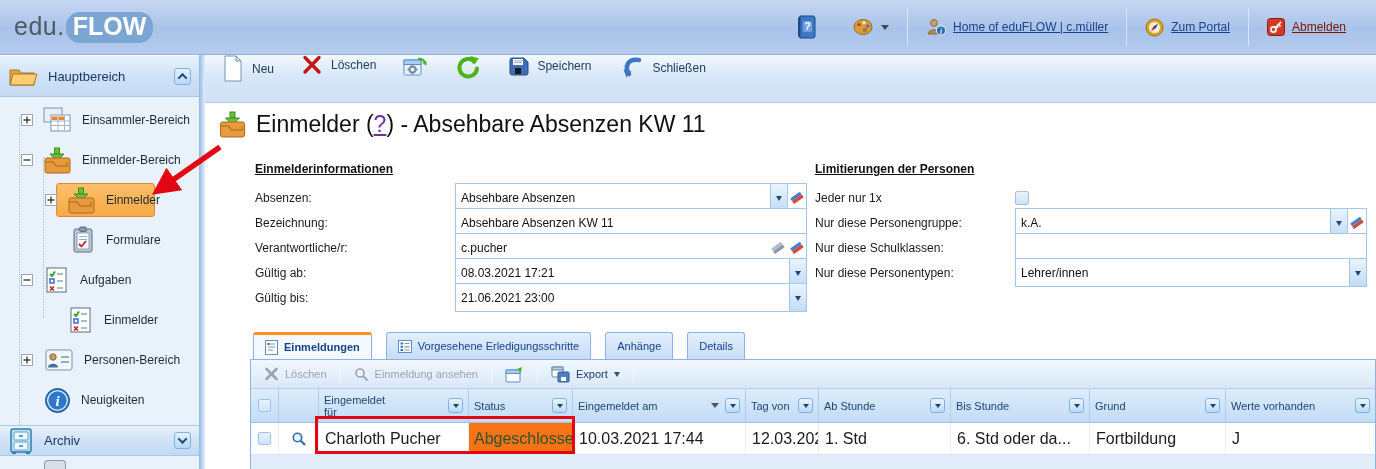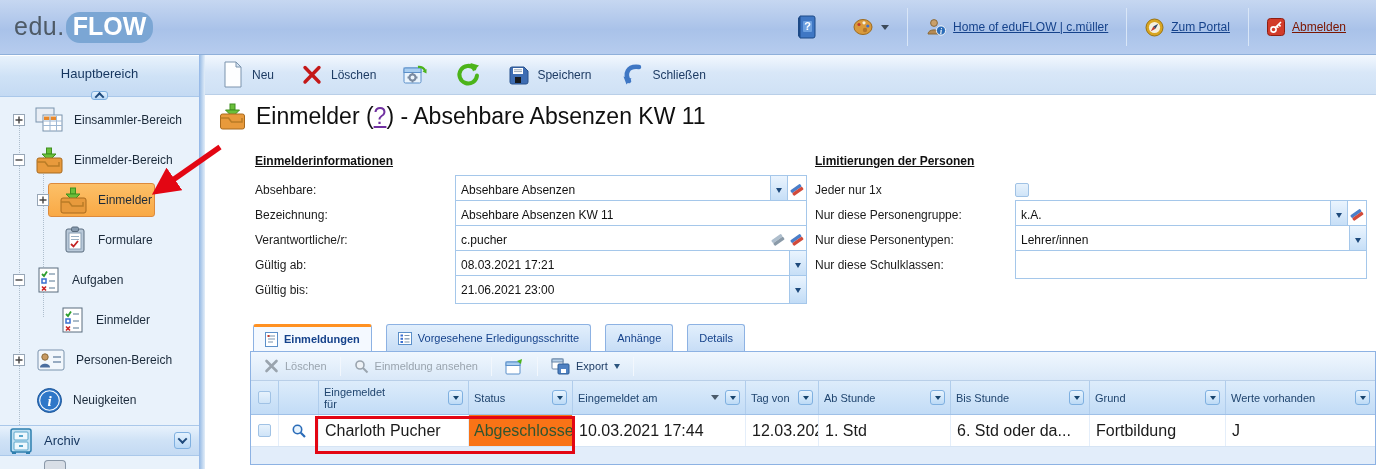--- a/index.html
+++ b/index.html
@@ -21,46 +21,46 @@
   .tb-link.logout { color:#7b1500; }
   .caret { width:0; height:0; border:4px solid transparent; border-top:5px solid #3c4a5a; margin-top:4px; }
 
   
   .sidebar { position:absolute; left:0; top:55px; width:200px; bottom:0;
     background:#e9f2fb; border-right:1px solid #99bbe8; }
   .divider { position:absolute; left:200px; top:55px; width:5px; bottom:0;
     background:linear-gradient(90deg,#9fc0e7,#e3eef9); }
   .acc-header { height:42px; display:flex; align-items:center; gap:10px; padding:0 8px;
     background:linear-gradient(180deg,#e8f2fc,#cfe2f6 50%,#c4daf3);
-    border-top:1px solid #fff; border-bottom:1px solid #aac8ea;flex-direction:column; }
+    border-top:1px solid #fff; border-bottom:1px solid #aac8ea; }
   .acc-title { font-size:13px; color:#15355e; flex:1; }
   .acc-btn { width:17px; height:17px; border:1px solid #7fb0e0; border-radius:3px;
     background:linear-gradient(#e4f2fe,#b9d8f6); display:flex; align-items:center; justify-content:center; cursor:pointer; }
   .chev { width:7px; height:7px; border-left:2px solid #1e4a7c; border-top:2px solid #1e4a7c; }
   .chev.up { transform:rotate(45deg) translate(1px,1px); }
   .chev.down { transform:rotate(-135deg) translate(1px,1px); }
-  .tree { position:relative; padding-top:3px; }
+  .tree { position:relative; padding-top:3px;padding-left:8px; }
   .tline { position:absolute; border-left:1px dotted #aebecd; }
   .trow { position:relative; height:40px; display:flex; align-items:center; font-size:12px; color:#1b2a3a; cursor:pointer; }
   .pm { position:absolute; width:12px; height:12px; background:#fff; border:1px solid #97a6b6;
     display:flex; align-items:center; justify-content:center; z-index:2; }
   .trow .icon { flex:0 0 auto; }
   .trow .lbl { margin-left:10px; white-space:nowrap; }
   .hl { position:absolute; left:48px; top:3px; right:44px; bottom:3px;
     background:linear-gradient(#fcc068,#f9a945); border:1px solid #dd8a3c; border-radius:3px; z-index:0; }
   .archiv-bar { position:absolute; left:0; right:0; bottom:13px; height:31px; padding:0 8px;
     display:flex; align-items:center; gap:10px;
     background:linear-gradient(180deg,#e8f2fc,#cfe2f6 50%,#c4daf3);
     border-top:1px solid #aac8ea; border-bottom:1px solid #aac8ea; }
   .partial-icon { position:absolute; left:44px; bottom:0; width:22px; height:9px;
     border:1px solid #8a98a8; border-bottom:none; border-radius:4px 4px 0 0; background:#d8dee6; }
 
   
   .main { position:absolute; left:205px; top:55px; right:0; bottom:0; background:#fff; }
-  .toolbar { height:40px; display:flex; align-items:center; padding-left:4px;
+  .toolbar { height:48px; display:flex; align-items:flex-start; padding-left:4px;
     background:linear-gradient(180deg,#f3f8fe,#d8e7f8 45%,#cfe1f5);
     border-bottom:1px solid #b9cfe8; }
   .tbtn { display:flex; align-items:center; gap:8px; padding:0 13px; font-size:12px; color:#1e3c64; cursor:pointer; }
   .tsep { width:1px; background:#b9cfe8; border-right:1px solid #f2f7fd; margin:2px 0; }
   .content { position:relative; height:370px; }
 
   .page-title { position:absolute; left:13px; top:8px; display:flex; align-items:center; gap:9px; }
   .page-title h1 { font-size:23px; font-weight:400; color:#101010; white-space:nowrap; }
   .help-link { color:#7030a0; text-decoration:underline; cursor:pointer; }
 
@@ -396,21 +396,21 @@
           <path d="M2.5 15 h8 l3 4 h10.5 v-4" fill="none" stroke="#b97c26" stroke-width="1.5"></path>
         </svg>
         <h1><span>Einmelder</span> <span>(</span><a class="help-link">?</a><span>)</span> <span>- Absehbare Absenzen KW 11</span></h1>
       </div>
 
       <div class="form-heading" style="left:50px;">Einmelderinformationen</div>
       <div class="form-heading" style="left:610px;">Limitierungen der Personen</div>
 
       <div class="fcol" style="left:50px;">
         <div class="frow">
-          <span class="flabel">Absehbare:</span>
+          <span class="flabel">Absenzen:</span>
           <div class="field" style="width:352px;">
             <span class="fval">Absehbare Absenzen</span>
             <span class="combo-btn">
                 <span class="cd"></span>
               </span>
             <span class="inline-btn" style="border-left:1px solid #a5c7ea;">
               <svg width="14" height="14">
                   <g transform="rotate(-35 7 7)">
                     <rect x="1" y="3.5" width="12" height="3.4" rx="1" fill="#4a7ec9"></rect>
                     <rect x="1" y="6.9" width="12" height="3.4" rx="1" fill="#d24a3a"></rect>
@@ -483,32 +483,32 @@
               <svg width="14" height="14">
                   <g transform="rotate(-35 7 7)">
                     <rect x="1" y="3.5" width="12" height="3.4" rx="1" fill="#4a7ec9"></rect>
                     <rect x="1" y="6.9" width="12" height="3.4" rx="1" fill="#d24a3a"></rect>
                   </g>
                 </svg>
             </span>
           </div>
         </div>
         <div class="frow">
+          <span class="flabel">Nur diese Schulklassen:</span>
+          <div class="field" style="width:352px;">
+            <span class="fval"></span>
+          </div>
+        </div>
+        <div class="frow">
           <span class="flabel">Nur diese Personentypen:</span>
           <div class="field" style="width:352px;">
             <span class="fval">Lehrer/innen</span>
             <span class="combo-btn">
                 <span class="cd"></span>
               </span>
-          </div>
-        </div>
-        <div class="frow">
-          <span class="flabel">Nur diese Schulklassen:</span>
-          <div class="field" style="width:352px;">
-            <span class="fval"></span>
           </div>
         </div>
       </div>
 
       <div class="tabs">
         <div class="tab active">
           <svg width="13" height="15">
             <rect x="0.5" y="0.5" width="12" height="14" fill="#fff" stroke="#5b8fc9"></rect>
             <path d="M3 4 h7 M3 7 h7 M3 10 h5" stroke="#7a93ad" stroke-width="1.2"></path>
             <rect x="2.5" y="3" width="2" height="2" fill="#c0392b"></rect>

